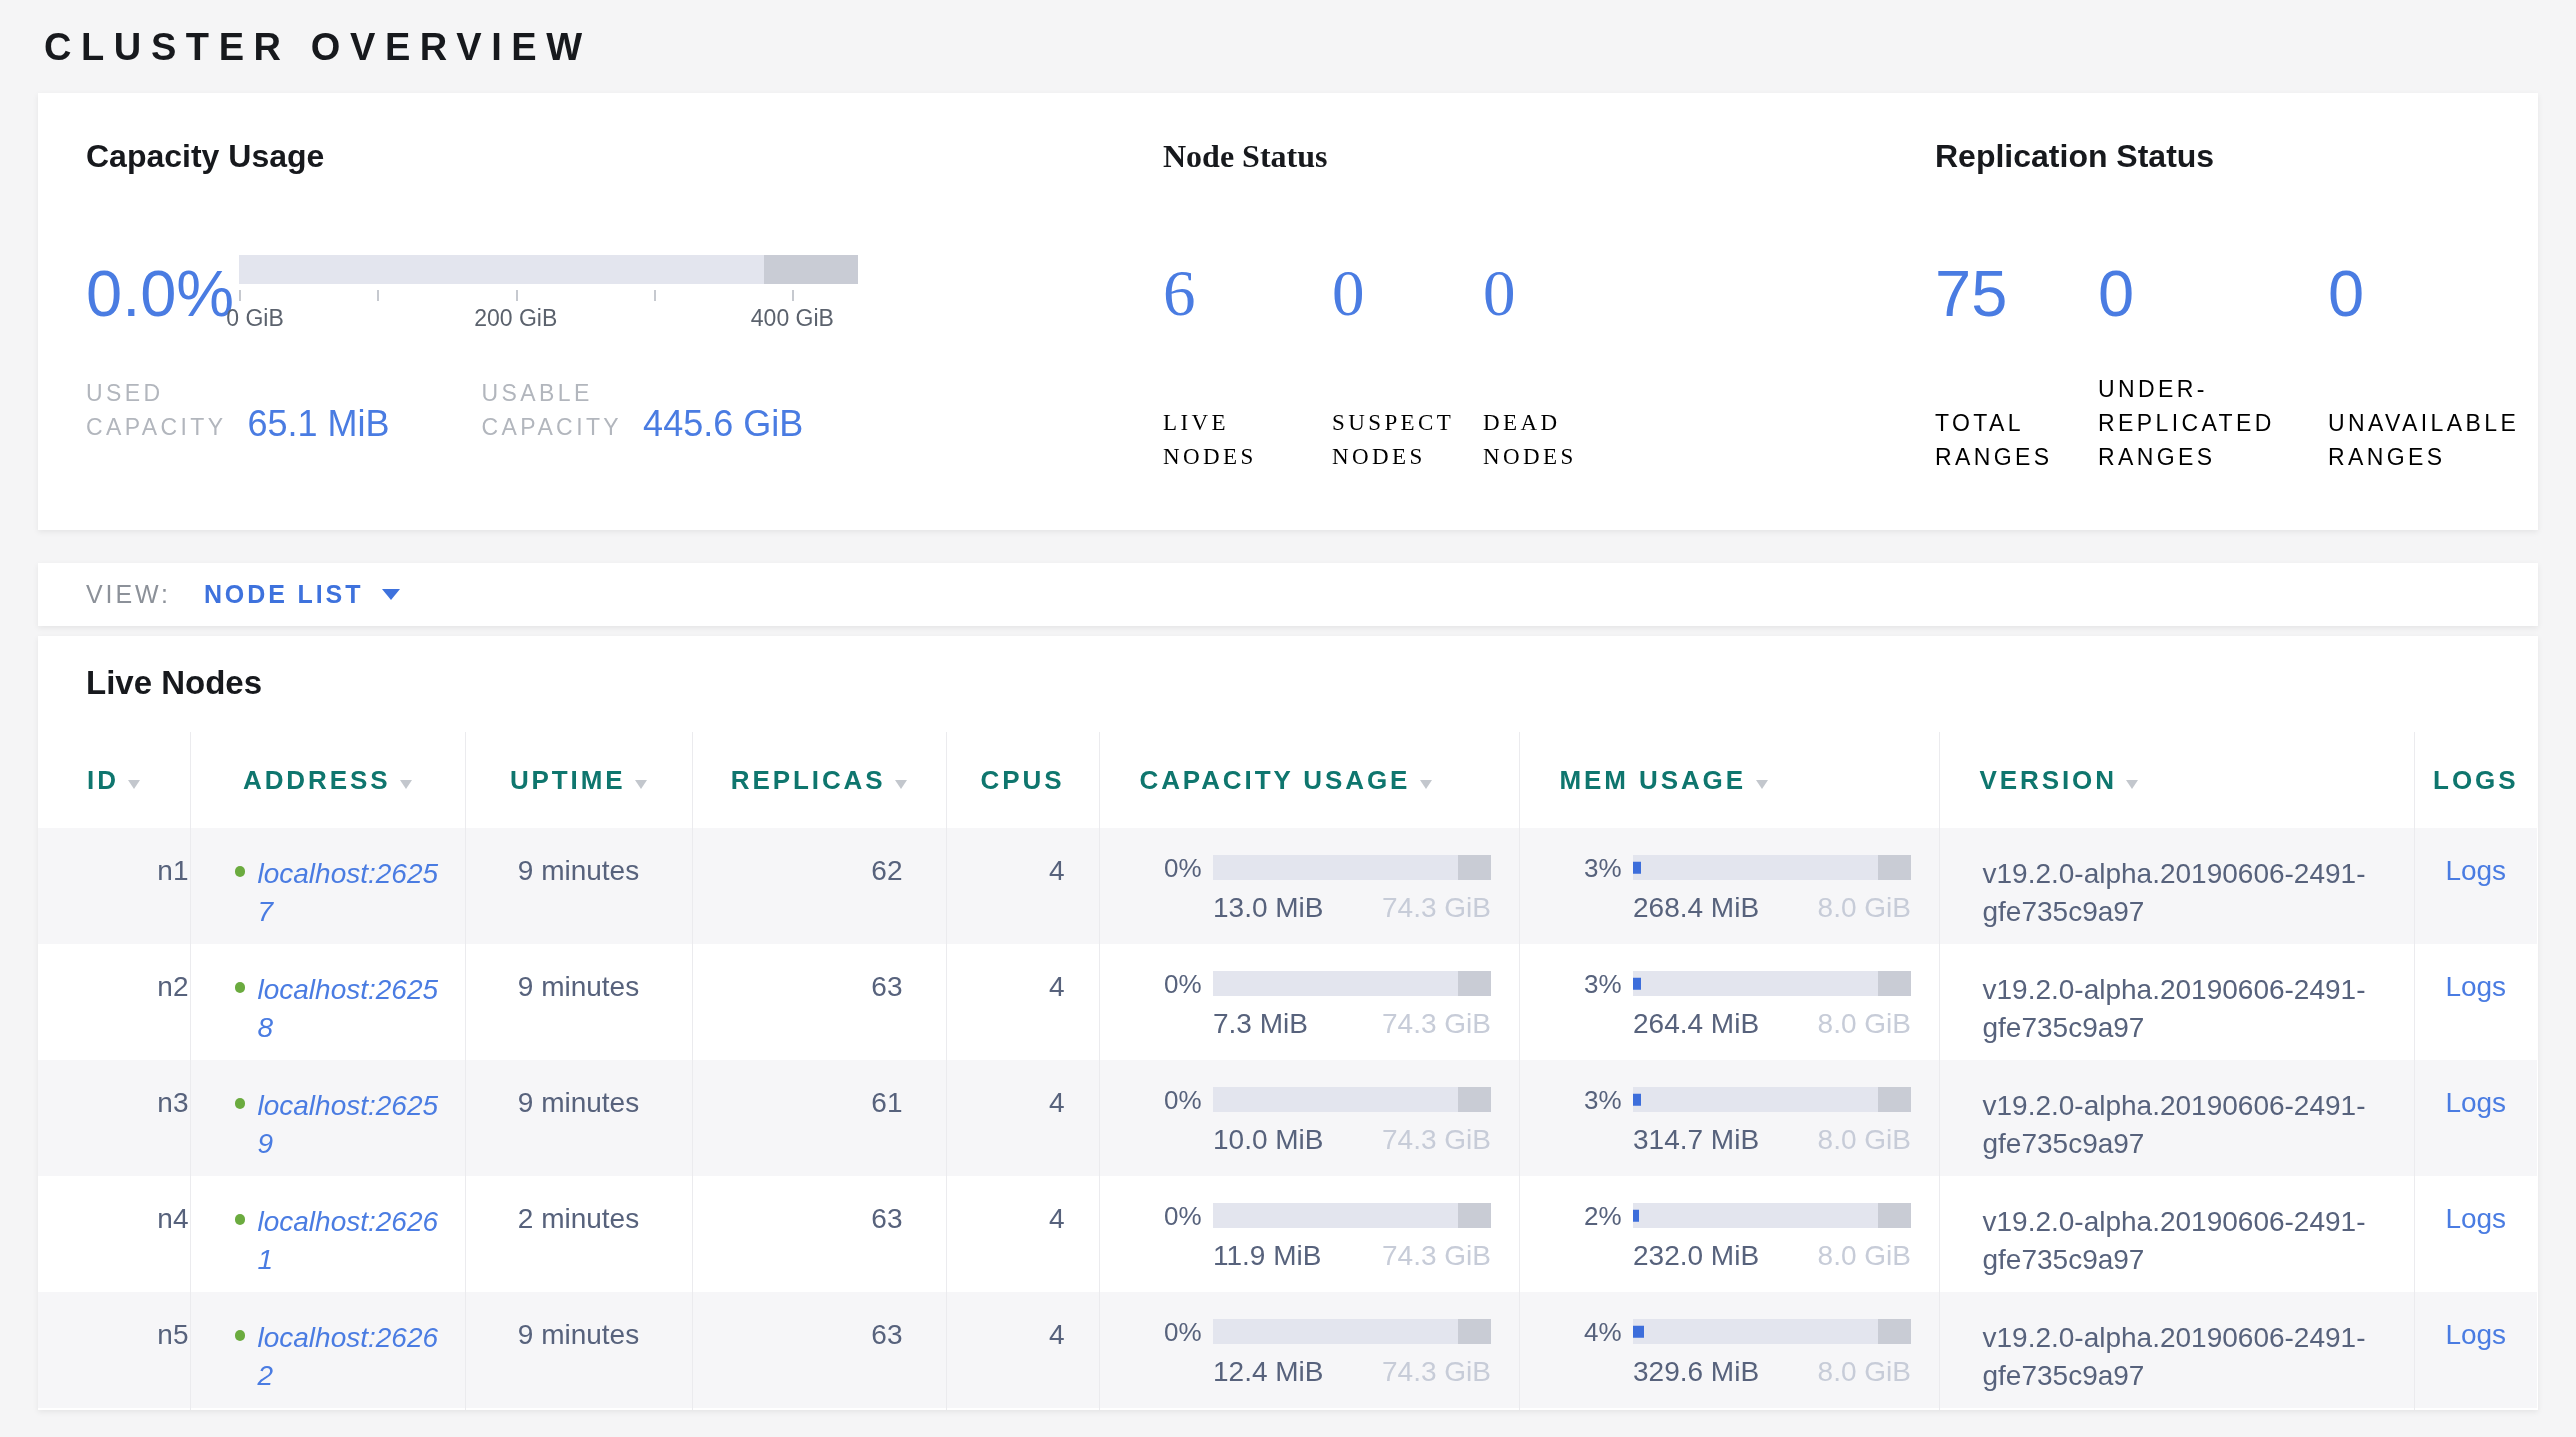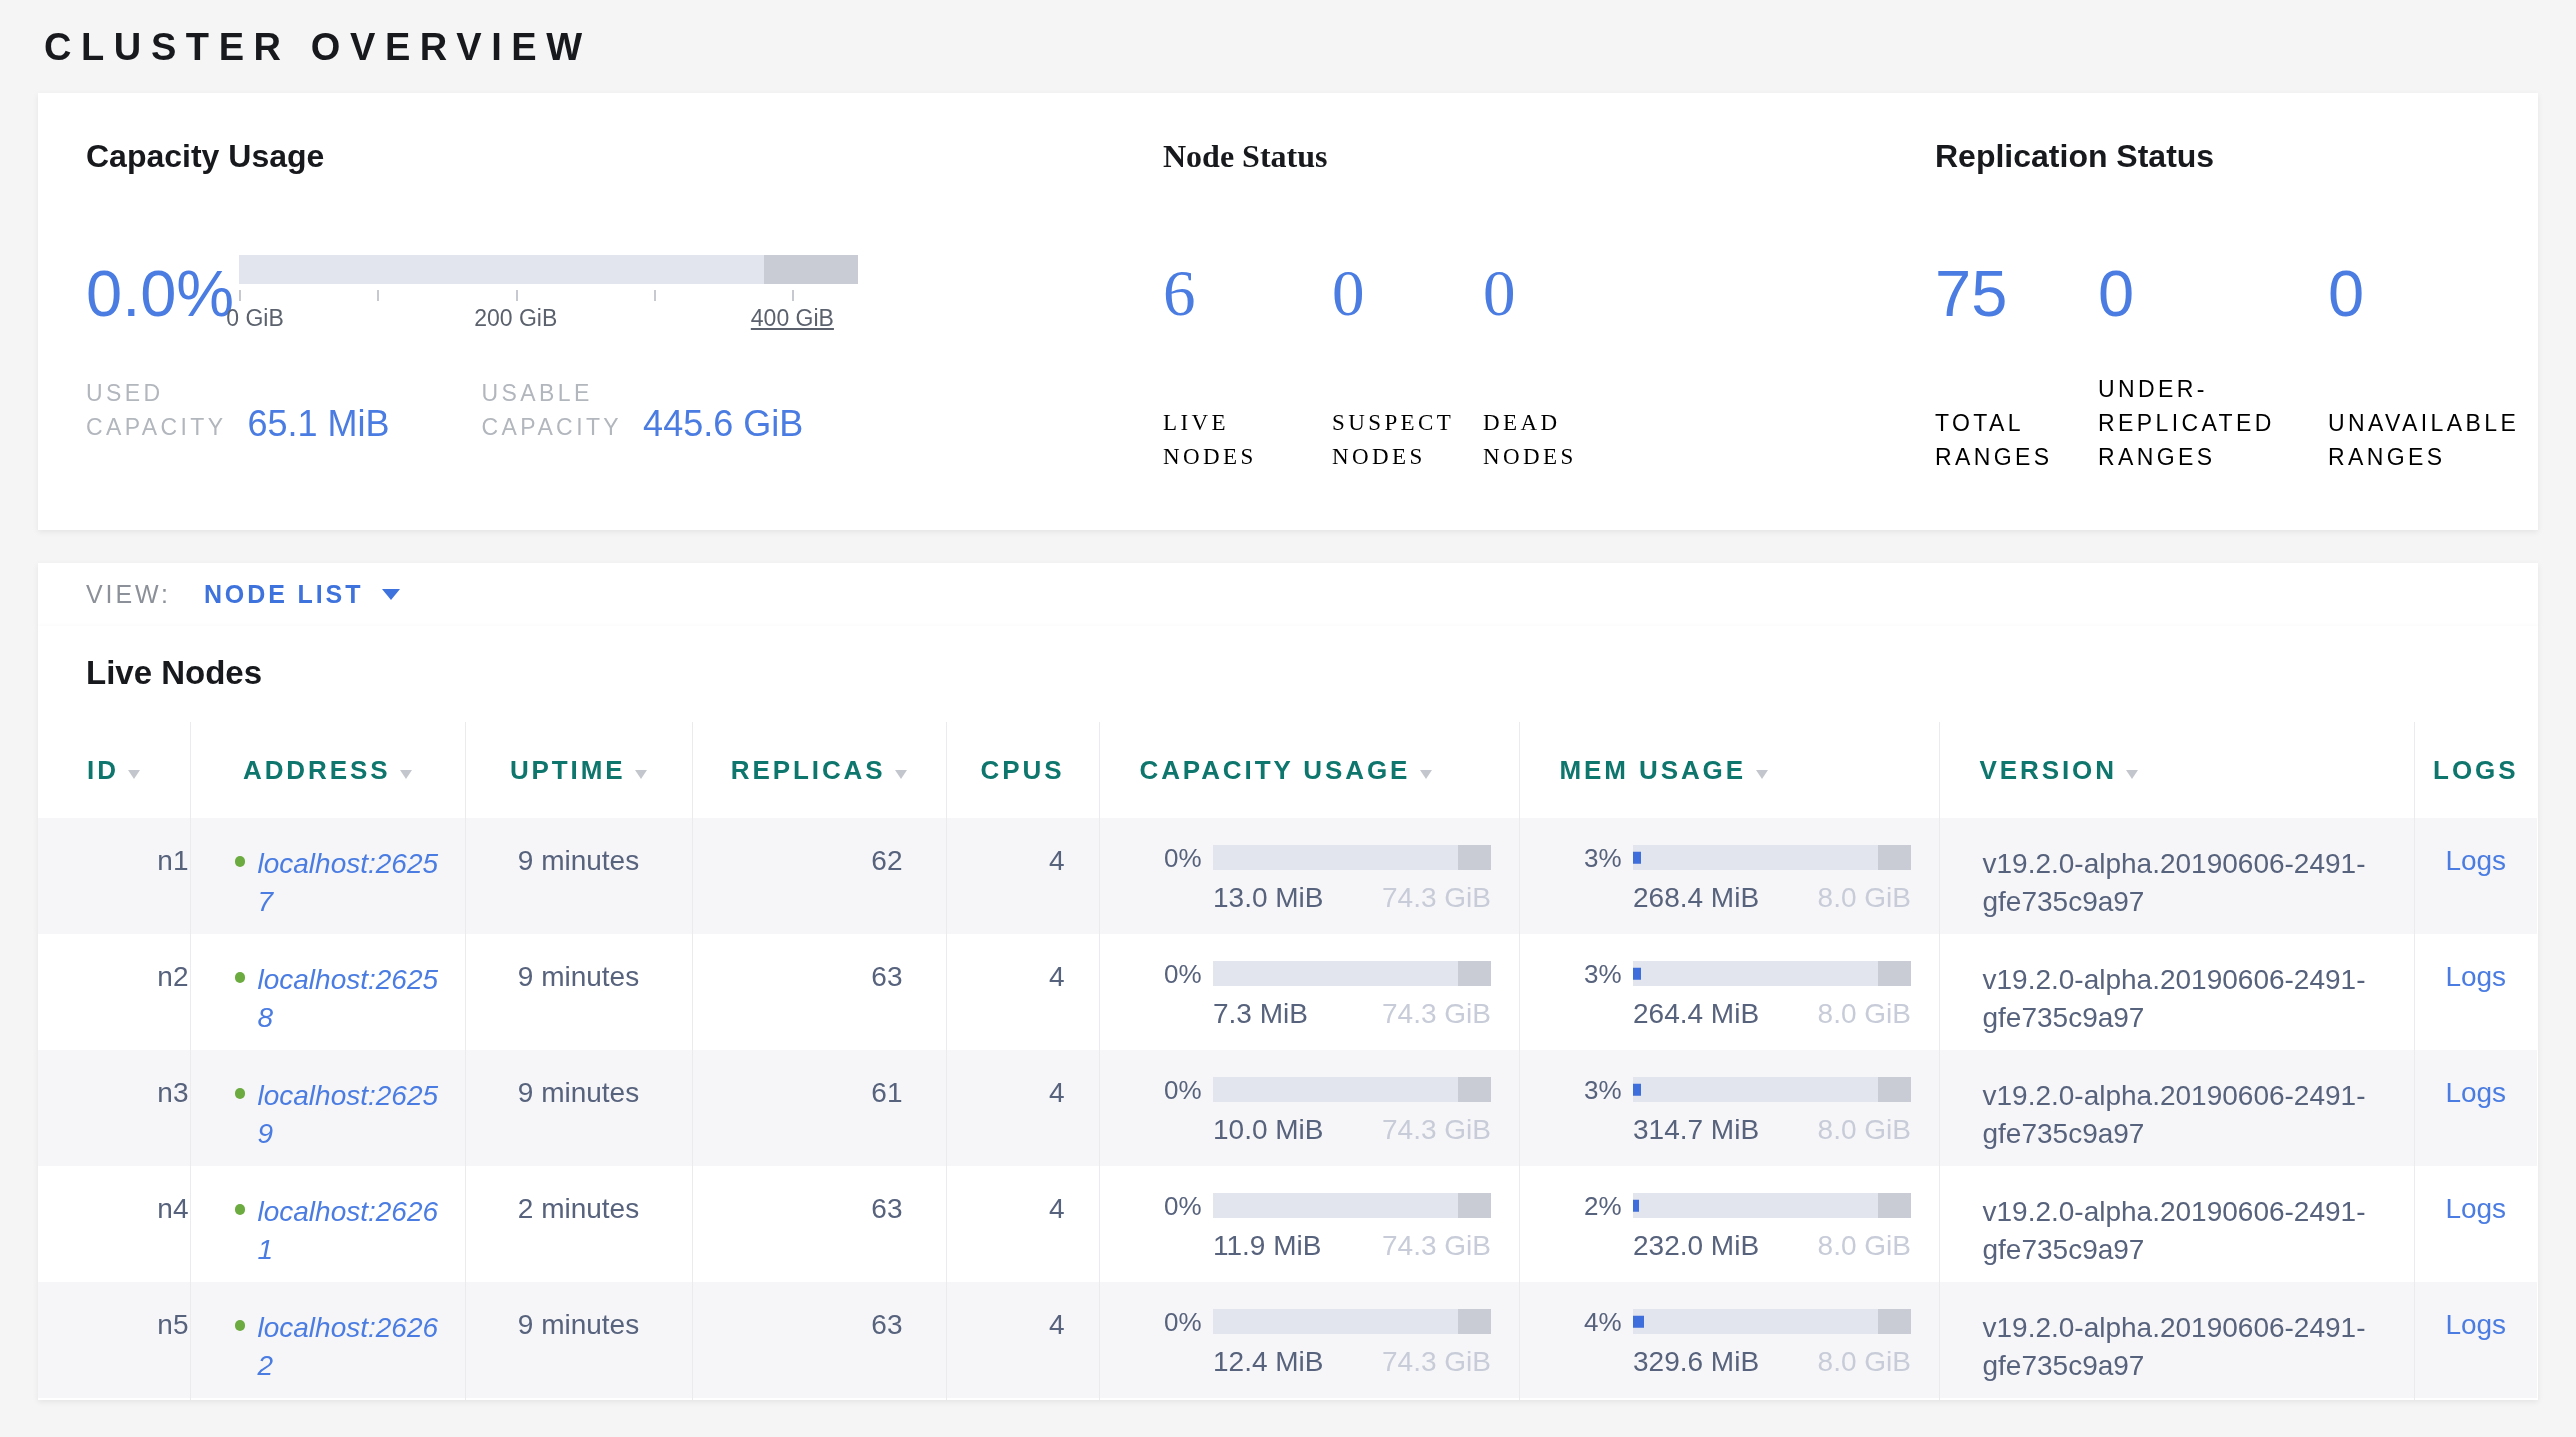--- a/index.html
+++ b/index.html
@@ -49,21 +49,21 @@
   .view-bar{margin-top:33px;height:63px;display:flex;align-items:center;
             padding-left:48px;box-sizing:border-box;}
   .view-label{font-size:25px;letter-spacing:2.9px;color:#8c9199;}
   .view-select{display:flex;align-items:center;margin-left:33px;cursor:pointer;}
   .view-value{font-size:25px;letter-spacing:2.9px;color:#3e72dd;font-weight:600;}
   .caret-down{display:inline-block;width:0;height:0;margin-left:19px;
               border-left:9.6px solid transparent;border-right:9.6px solid transparent;
               border-top:11.5px solid #3e72dd;}
 
   
-  .main-card{margin-top:0;height:774px;overflow:hidden;box-sizing:border-box;}
+  .main-card{margin-top:10px;height:774px;overflow:hidden;box-sizing:border-box;}
   .live-nodes-title{margin:0;padding:27px 0 29px 48px;font-size:33px;line-height:40px;
                     font-weight:700;color:#17191d;}
   table.nodes{border-collapse:collapse;table-layout:fixed;width:2499px;}
   .nodes th{height:96px;font-size:26px;font-weight:700;letter-spacing:2.9px;
             color:#0f766e;border-right:1.9px solid #ebebee;box-sizing:border-box;
             text-align:center;vertical-align:middle;white-space:nowrap;}
   .nodes th:last-child{border-right:none;}
   .nodes th.h-left{text-align:left;padding-left:40px;}
   .sort-caret{display:inline-block;width:0;height:0;margin-left:9.6px;
               border-left:6.7px solid transparent;border-right:6.7px solid transparent;
@@ -118,21 +118,21 @@
           <div class="cap-ticks">
             <span class="cap-tick" style="left:0;"></span>
             <span class="cap-tick" style="left:22.35%;"></span>
             <span class="cap-tick" style="left:44.7%;"></span>
             <span class="cap-tick" style="left:67.05%;"></span>
             <span class="cap-tick" style="left:89.4%;"></span>
           </div>
           <div class="cap-tick-labels">
             <span class="cap-tick-label" style="left:16px;">0 GiB</span>
             <span class="cap-tick-label" style="left:44.7%;">200 GiB</span>
-            <span class="cap-tick-label" style="left:89.4%;text-decoration:underline;">400 GiB</span>
+            <span class="cap-tick-label" style="left:89.4%;">400 GiB</span>
           </div>
         </div>
       </div>
       <div class="stats-row">
         <div class="stat">
           <div class="stat-label">
             <div>USED</div>
             <div>CAPACITY</div>
           </div>
           <div class="stat-value">65.1 MiB</div>

